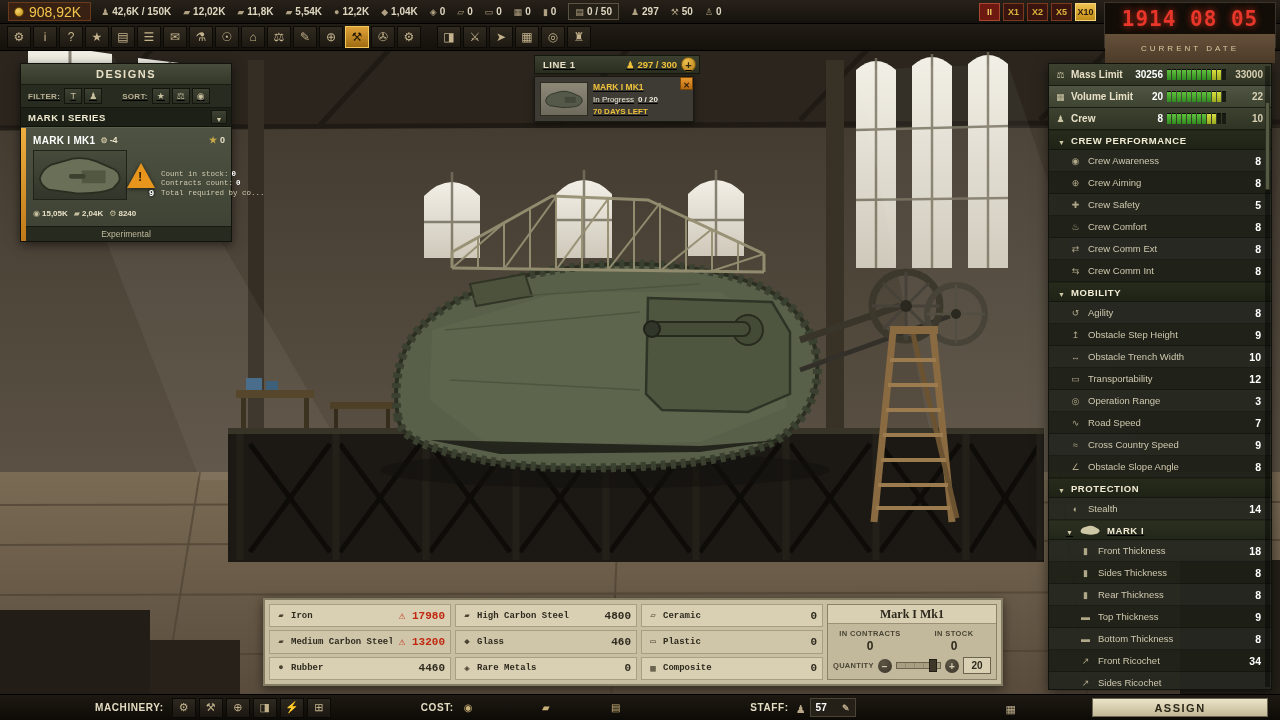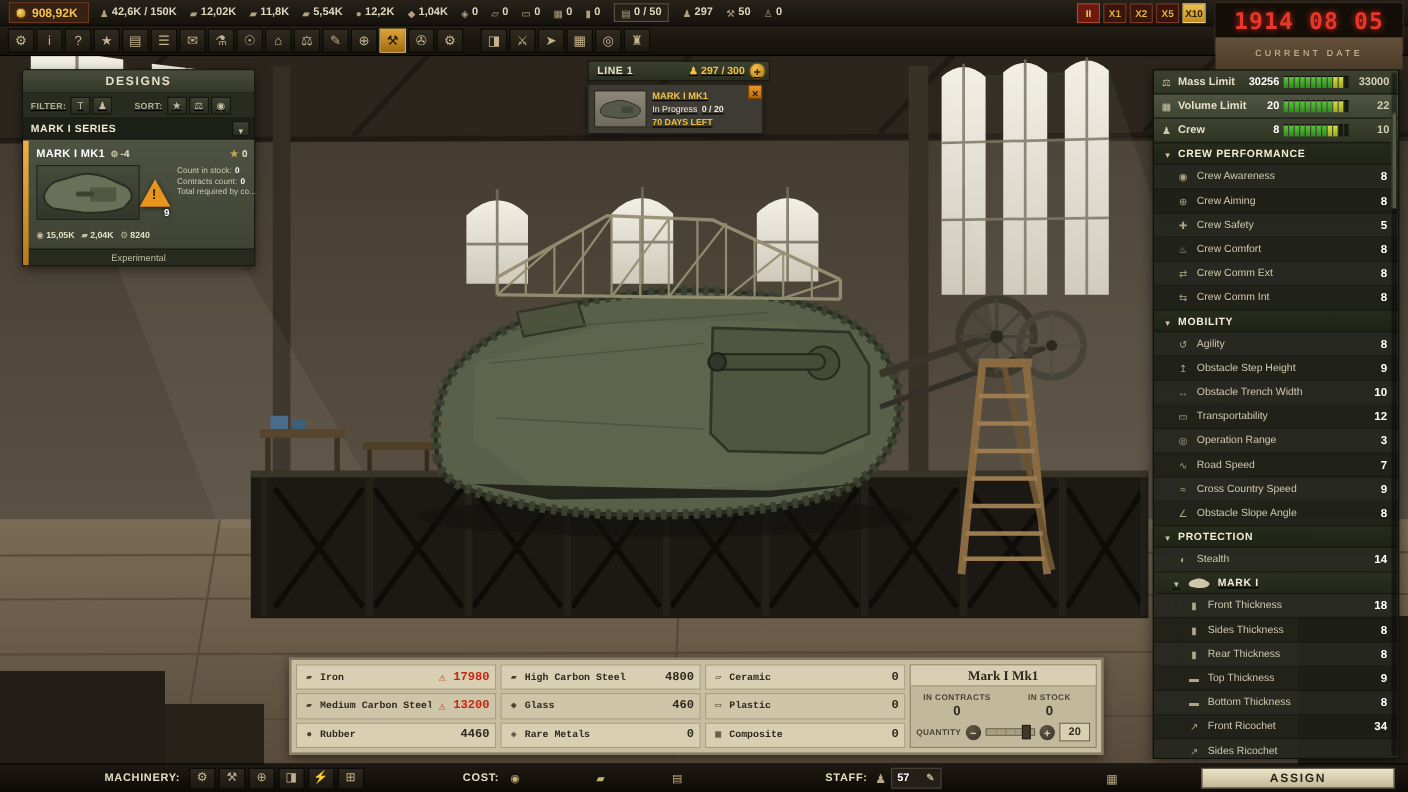--- a/index.html
+++ b/index.html
@@ -14,21 +14,21 @@
   #scene svg { display:block; width:100%; height:100%; }
 
   
   #topbar { position:absolute; top:0; left:0; width:1280px; height:24px; z-index:30;
             background:linear-gradient(#272119,#15120d); border-bottom:1px solid #000;
             display:flex; align-items:center; padding:0 8px; }
   .money-box { display:flex; align-items:center; gap:5px; background:#382013; border:1px solid #6a3a1c;
                height:19px; padding:0 9px 0 5px; }
   .coin { width:10px; height:10px; border-radius:50%; background:radial-gradient(circle at 35% 35%, #f8d870, #b8860b);
           border:1px solid #6a4a08; }
-  .money-box .val { color:#f2c64a; font-weight:bold; font-size:11px; }
+  .money-box .val { color:#f2c64a; font-weight:normal; font-size:14px; }
   .res-list { display:flex; align-items:center; gap:12px; margin-left:10px; }
   .res { display:flex; align-items:center; gap:3px; }
   .res .glyph { color:#b0a182; font-size:9px; }
   .res .val { color:#ded7c0; font-size:10px; font-weight:bold; }
   .res.boxed { border:1px solid #5a5243; background:#241f17; padding:0 6px; height:17px; }
   .speed { display:flex; gap:3px; margin-left:auto; margin-right:176px; }
   .sbtn { width:21px; height:18px; background:#3a1510; border:1px solid #7a3a20; color:#e0b43c;
           font-size:9px; font-weight:bold; display:flex; align-items:center; justify-content:center; }
   .sbtn.paused { background:#6e1812; border-color:#a84830; color:#f0d060; }
   .sbtn.active { background:linear-gradient(#f0c352,#c08c16); border-color:#f4d67c; color:#2a1c06; }
@@ -96,21 +96,21 @@
              filter:drop-shadow(0 1px 2px rgba(0,0,0,.6)); }
   .warn-ic::after { content:"!"; position:absolute; left:-3px; top:6px; color:#3a2506;
                     font-size:13px; font-weight:bold; }
   .warn-num { position:absolute; bottom:2px; right:1px; color:#fff; font-size:9px; font-weight:bold;
               text-shadow:0 0 3px #000; }
   .dpc-bottom { display:flex; align-items:flex-end; margin-top:2px; }
   .dpc-res { display:flex; gap:6px; align-items:center; height:22px; }
   .dpc-chip { display:flex; align-items:center; gap:2px; }
   .chip-ic { font-size:8px; color:#c8bf9e; }
   .chip-v { font-size:8px; font-weight:bold; color:#e8e0c6; }
-  .dpc-stats { flex:1; display:flex; flex-direction:column; padding:0 0 2px 6px; }
+  .dpc-stats { flex:1; display:flex; flex-direction:column; justify-content:flex-end; padding:0 0 2px 6px;font-family:Liberation Mono, monospace; }
   .dpc-statline { font-size:7.5px; color:#cfc8ae; line-height:9.5px; white-space:nowrap; }
   .dpc-statline .sv { color:#fff; margin-left:3px; font-weight:bold; }
   .dpc-tag { height:15px; margin:2px -6px 0 -12px; background:#272b1f; color:#c2bb9e; font-size:8.5px;
              display:flex; align-items:center; justify-content:center; border-top:1px solid #171a11; }
 
   
   #linepanel { position:absolute; left:534px; top:55px; width:166px; z-index:20;text-decoration:underline; }
   .lp-head { height:19px; background:linear-gradient(#3c4030,#2b2f21); border:1px solid #15170e;
              display:flex; align-items:center; gap:4px; padding:0 3px 0 8px; }
   .lp-title { color:#e8e0c6; font-size:9.5px; font-weight:bold; letter-spacing:.5px; }

